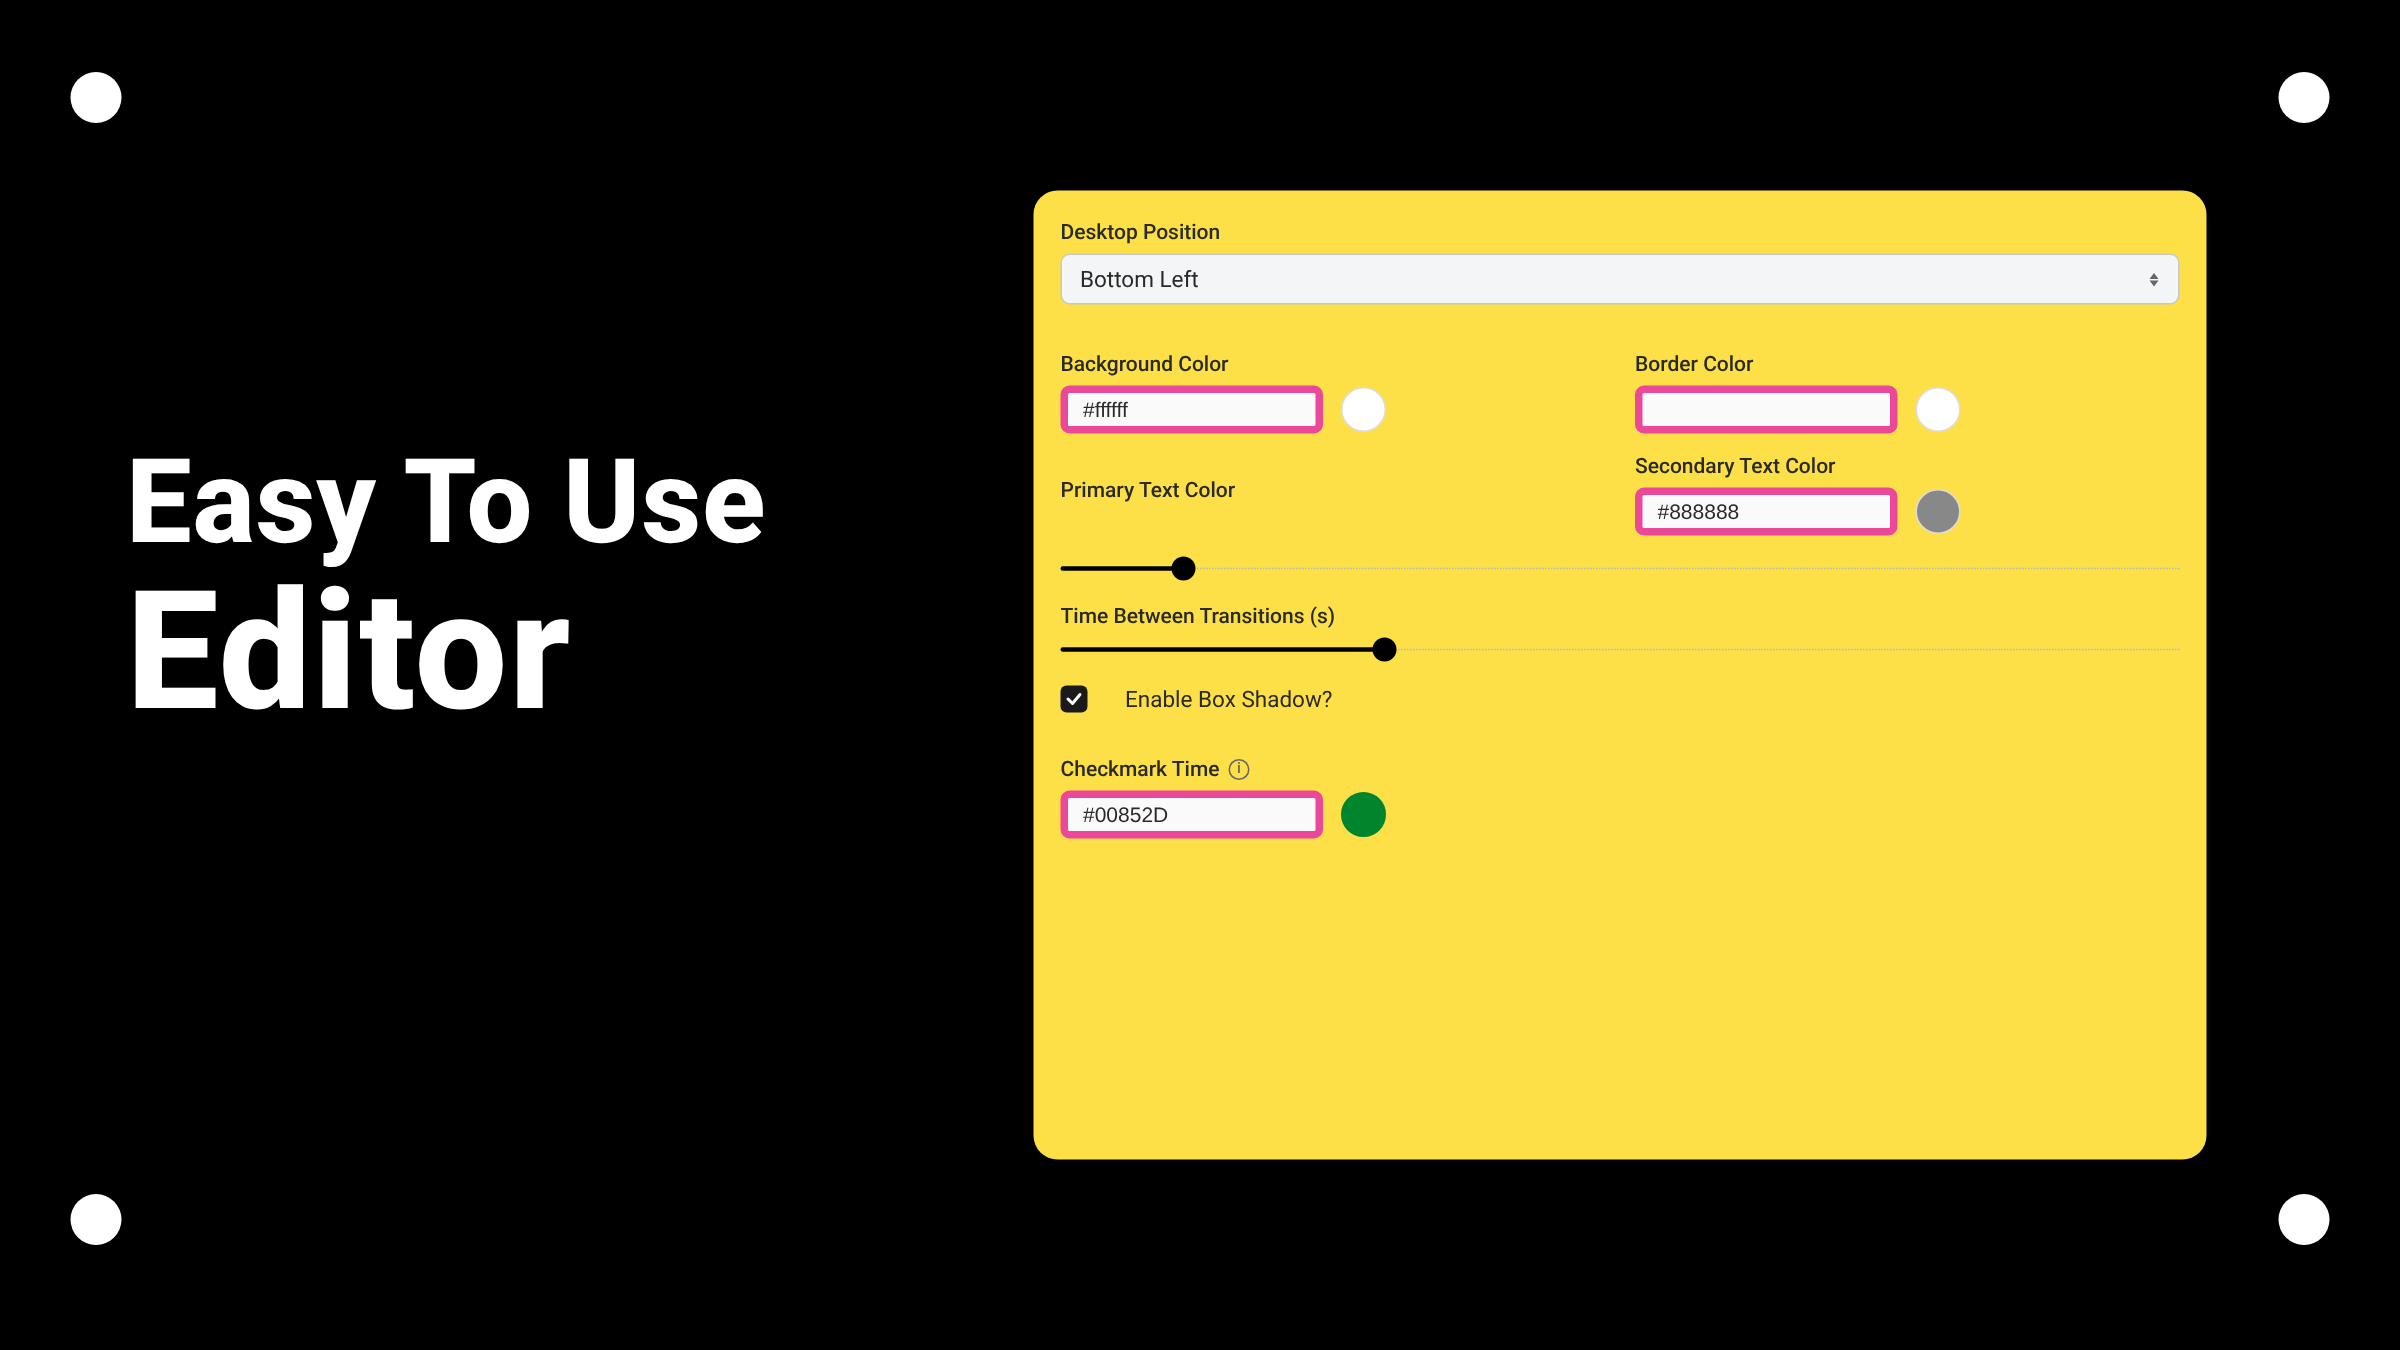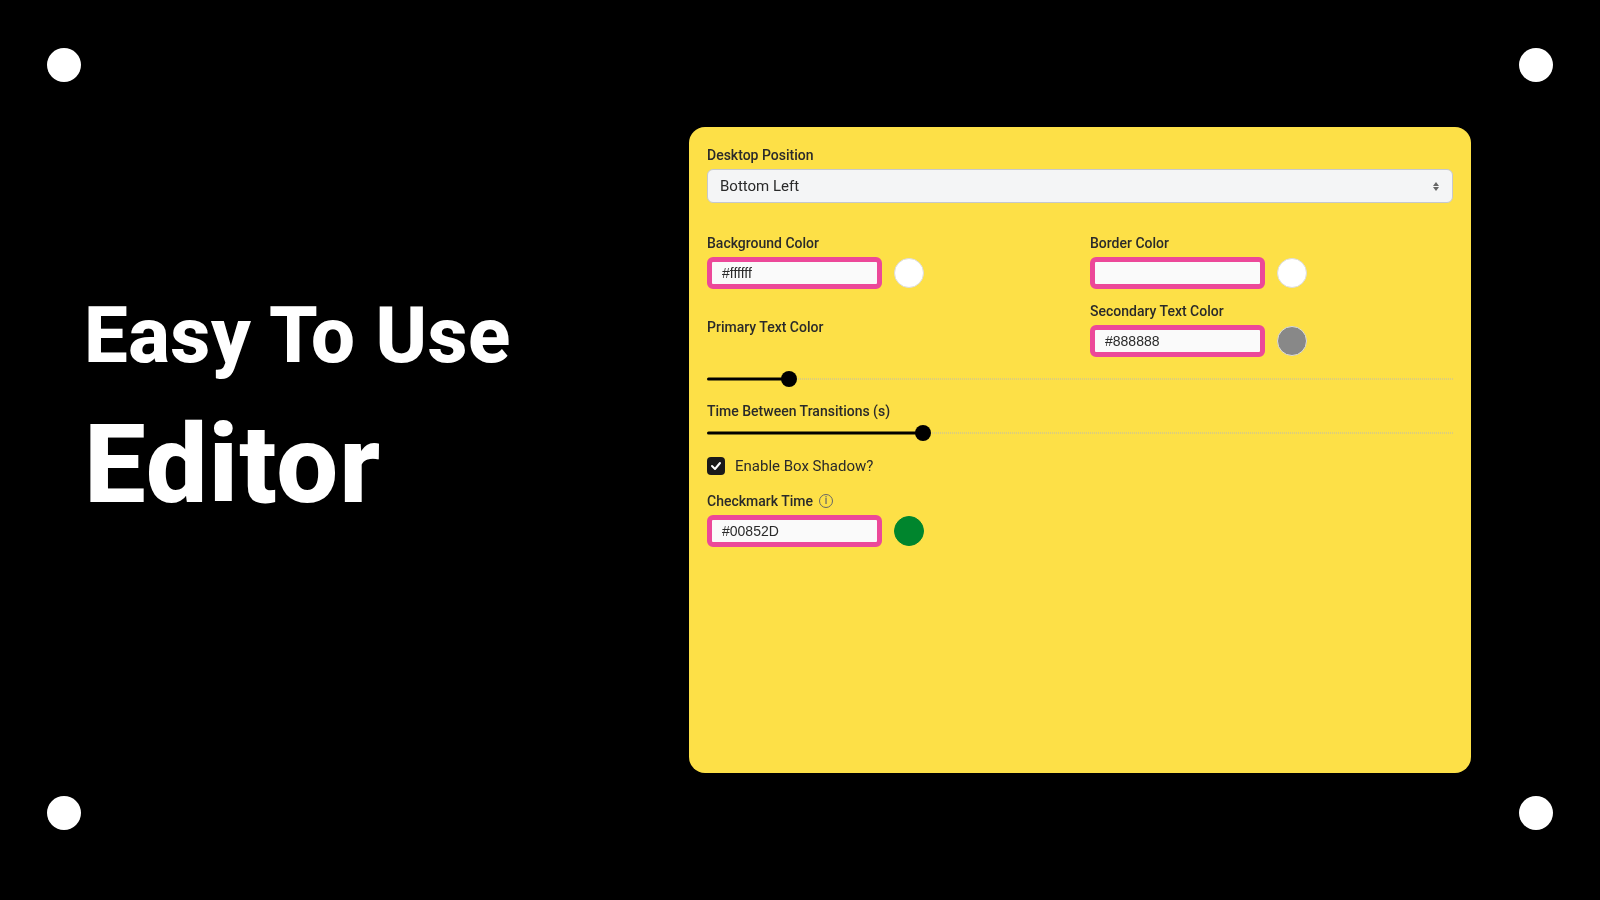--- a/index.html
+++ b/index.html
@@ -31,21 +31,20 @@
     font-weight: 800;
     line-height: 1.05;
   }
   .headline .line1 {
     font-size: 78px;
     letter-spacing: 0.5px;
   }
   .headline .line2 {
     font-size: 110px;
     letter-spacing: 1px;
-    margin-top: 30px;
   }
 
   .panel {
     position: absolute;
     left: 689px;
     top: 127px;
     width: 782px;
     height: 646px;
     background: #fde047;
     border-radius: 16px;
@@ -159,22 +158,22 @@
     top:50%;
     transform:translate(-50%,-50%);
     width:16px;height:16px;
     background:#000000;
     border-radius:50%;
   }
 
   .checkbox-row {
     display:flex;
     align-items:center;
-    gap:10px;
-    margin: 10px 0 18px 0;
+    gap:25px;
+    margin: 10px 0 30px 0;
   }
   .checkbox {
     width:18px;height:18px;
     border-radius:4px;
     background:#1a1a1a;
     display:flex;align-items:center;justify-content:center;
   }
   .checkbox svg{ width:12px;height:12px; }
   .checkbox-label { font-size:15px; color:#2a2a2a; }
 

